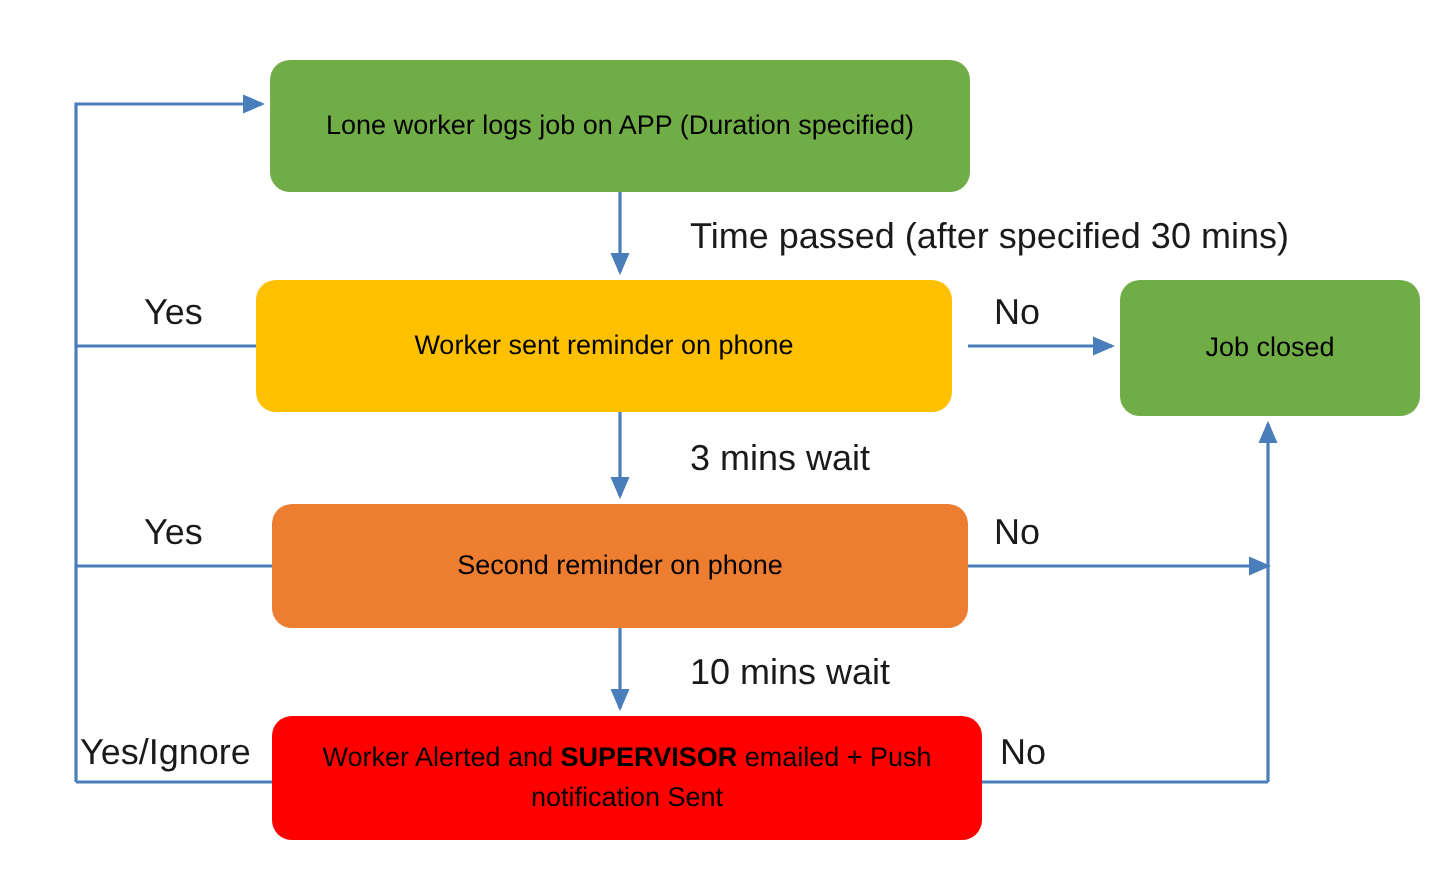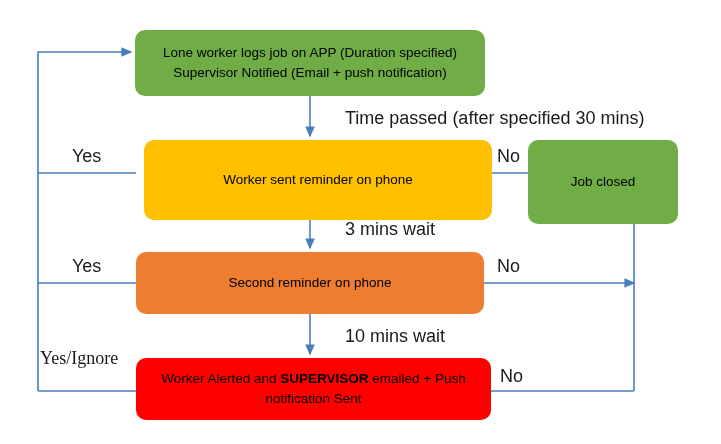--- a/index.html
+++ b/index.html
@@ -35,38 +35,38 @@
     line-height: 1.45;
     padding: 16px 10px;
     z-index: 2;
   }
   .node-green  { background: #70AD47; }
   .node-yellow { background: #FFC000; }
   .node-orange { background: #ED7D31; }
   .node-red    { background: #FF0000; }
 
   #node-start  { left: 135px; top: 30px;  width: 350px; height: 66px; }
-  #node-first  { left: 144px; top: 140px; width: 348px; height: 80px; justify-content: center; }
+  #node-first  { left: 128px; top: 140px; width: 348px; height: 66px; justify-content: center; }
   #node-second { left: 136px; top: 252px; width: 348px; height: 62px; justify-content: center; }
   #node-alert  { left: 136px; top: 358px; width: 355px; height: 62px; }
-  #node-closed { left: 528px; top: 140px; width: 150px; height: 84px; }
+  #node-closed { left: 560px; top: 140px; width: 150px; height: 68px; }
 
   .edge-label {
     position: absolute;
     font-size: 18px;
     color: #1a1a1a;
     white-space: nowrap;
     z-index: 3;
   }
   .lbl-time    { left: 345px; top: 108px; }
   .lbl-wait5   { left: 345px; top: 219px; }
   .lbl-wait10  { left: 345px; top: 326px; }
   .lbl-yes1    { left: 72px;  top: 146px; }
   .lbl-yes2    { left: 72px;  top: 256px; }
-  .lbl-yesign  { left: 40px;  top: 348px; font-family: Liberation Serif, serif; }
+  .lbl-yesign  { left: 40px;  top: 366px; }
   .lbl-no1     { left: 497px; top: 146px; }
   .lbl-no2     { left: 497px; top: 256px; }
   .lbl-no3     { left: 500px; top: 366px; }
   .node b { font-weight: bold; text-align: center; }
 </style>
 </head>
 <body>
 
 <div id="canvas">
 
@@ -94,21 +94,20 @@
       <path d="M484,173 L556,173" fill="none" stroke="#4A7EBB" stroke-width="1.6" marker-end="url(#ah)"></path>
       <path d="M484,283 L634,283" fill="none" stroke="#4A7EBB" stroke-width="1.6" marker-end="url(#ah)"></path>
       <path d="M491,391 L634,391" fill="none" stroke="#4A7EBB" stroke-width="1.6"></path>
       <path d="M634,391 L634,212" fill="none" stroke="#4A7EBB" stroke-width="1.6" marker-end="url(#ah)"></path>
     </g>
   </svg>
 
   <div class="node node-green" id="node-start">
     <span>
       <span>Lone worker logs job on APP (Duration specified)</span><br>
-      <span>Supervisor Notified (Email + push notification)</span>
     </span>
   </div>
 
   <div class="node node-yellow" id="node-first">
     <span>Worker sent reminder on phone</span>
   </div>
 
   <div class="node node-orange" id="node-second">
     <span>Second reminder on phone</span>
   </div>

